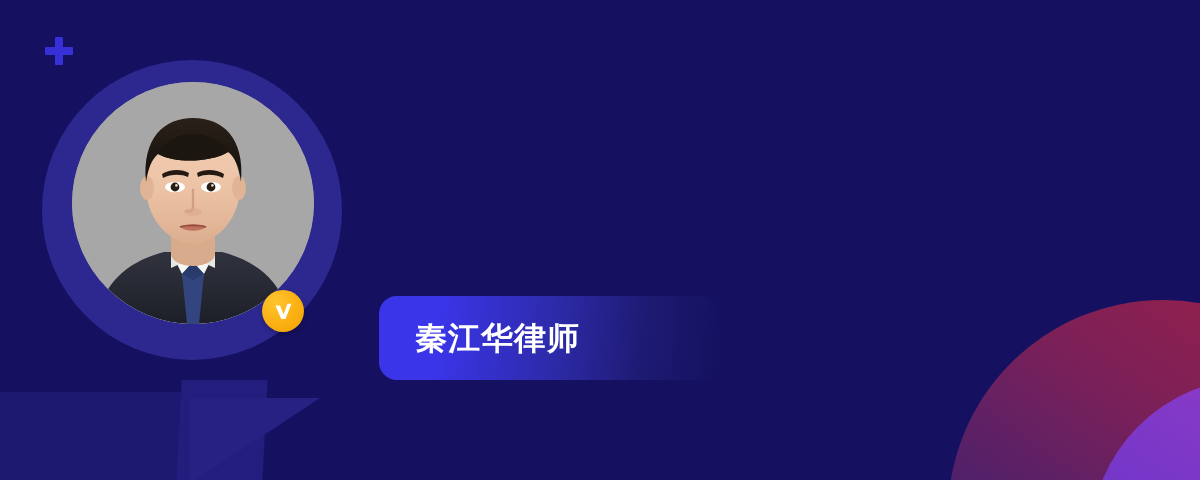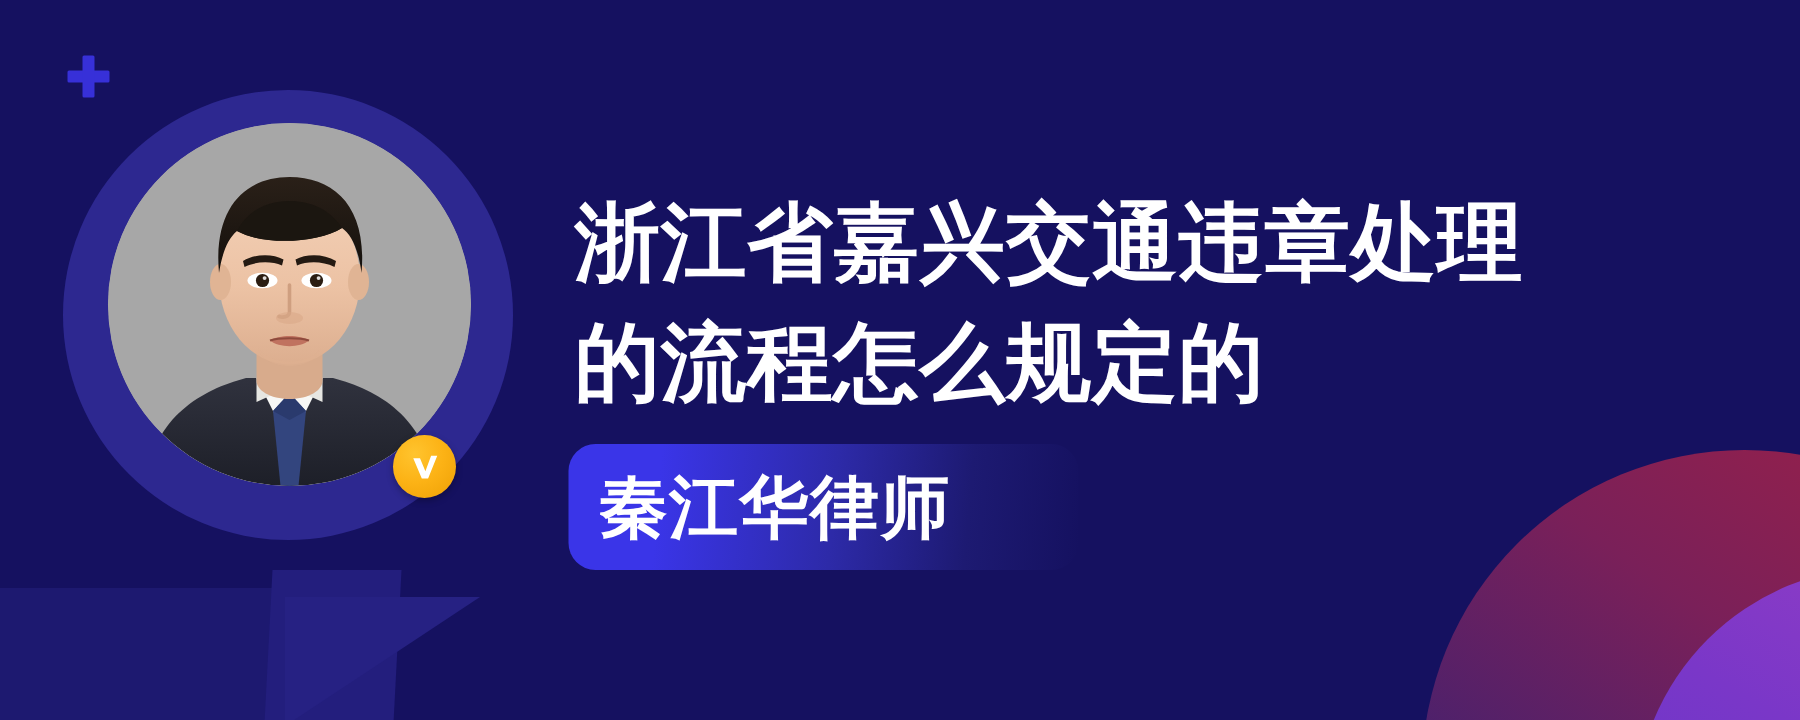--- a/index.html
+++ b/index.html
@@ -156,23 +156,23 @@
     left: 379px;
     top: 296px;
     width: 340px;
     height: 84px;
     border-radius: 18px;
     background: linear-gradient(95deg, #3a35e8 0%, #3a35e8 18%, #2d2aa8 52%, #1d1a72 78%, rgba(21,17,96,0) 100%);
     display: flex;
     align-items: center;
   }
   .name-pill .name-text {
-    padding-left: 20px;
+    padding-left: 36px;
     color: #ffffff;
-    font-size: 46px;
+    font-size: 32px;
     font-weight: 700;
     letter-spacing: 1px;
     line-height: 1;
   }
 </style>
 </head>
 <body>
 
 <div id="banner">
 
@@ -255,20 +255,18 @@
       </svg>
     </div>
 
     <div class="verified-badge">
       <svg viewBox="0 0 26 26" xmlns="http://www.w3.org/2000/svg" aria-hidden="true">
         <path d="M5.5 7.5 L10 7.5 L13.6 16.2 L17.4 5.8 L21.5 5.8 L15.4 21 L11.2 21 Z" fill="#ffffff"></path>
       </svg>
     </div>
   </div>
 
-  <div class="title">浙江省嘉兴交通违章处理
-的流程怎么规定的</div>
 
   <div class="name-pill">
     <span class="name-text">秦江华律师</span>
   </div>
 
 </div>
 
 </body></html>

